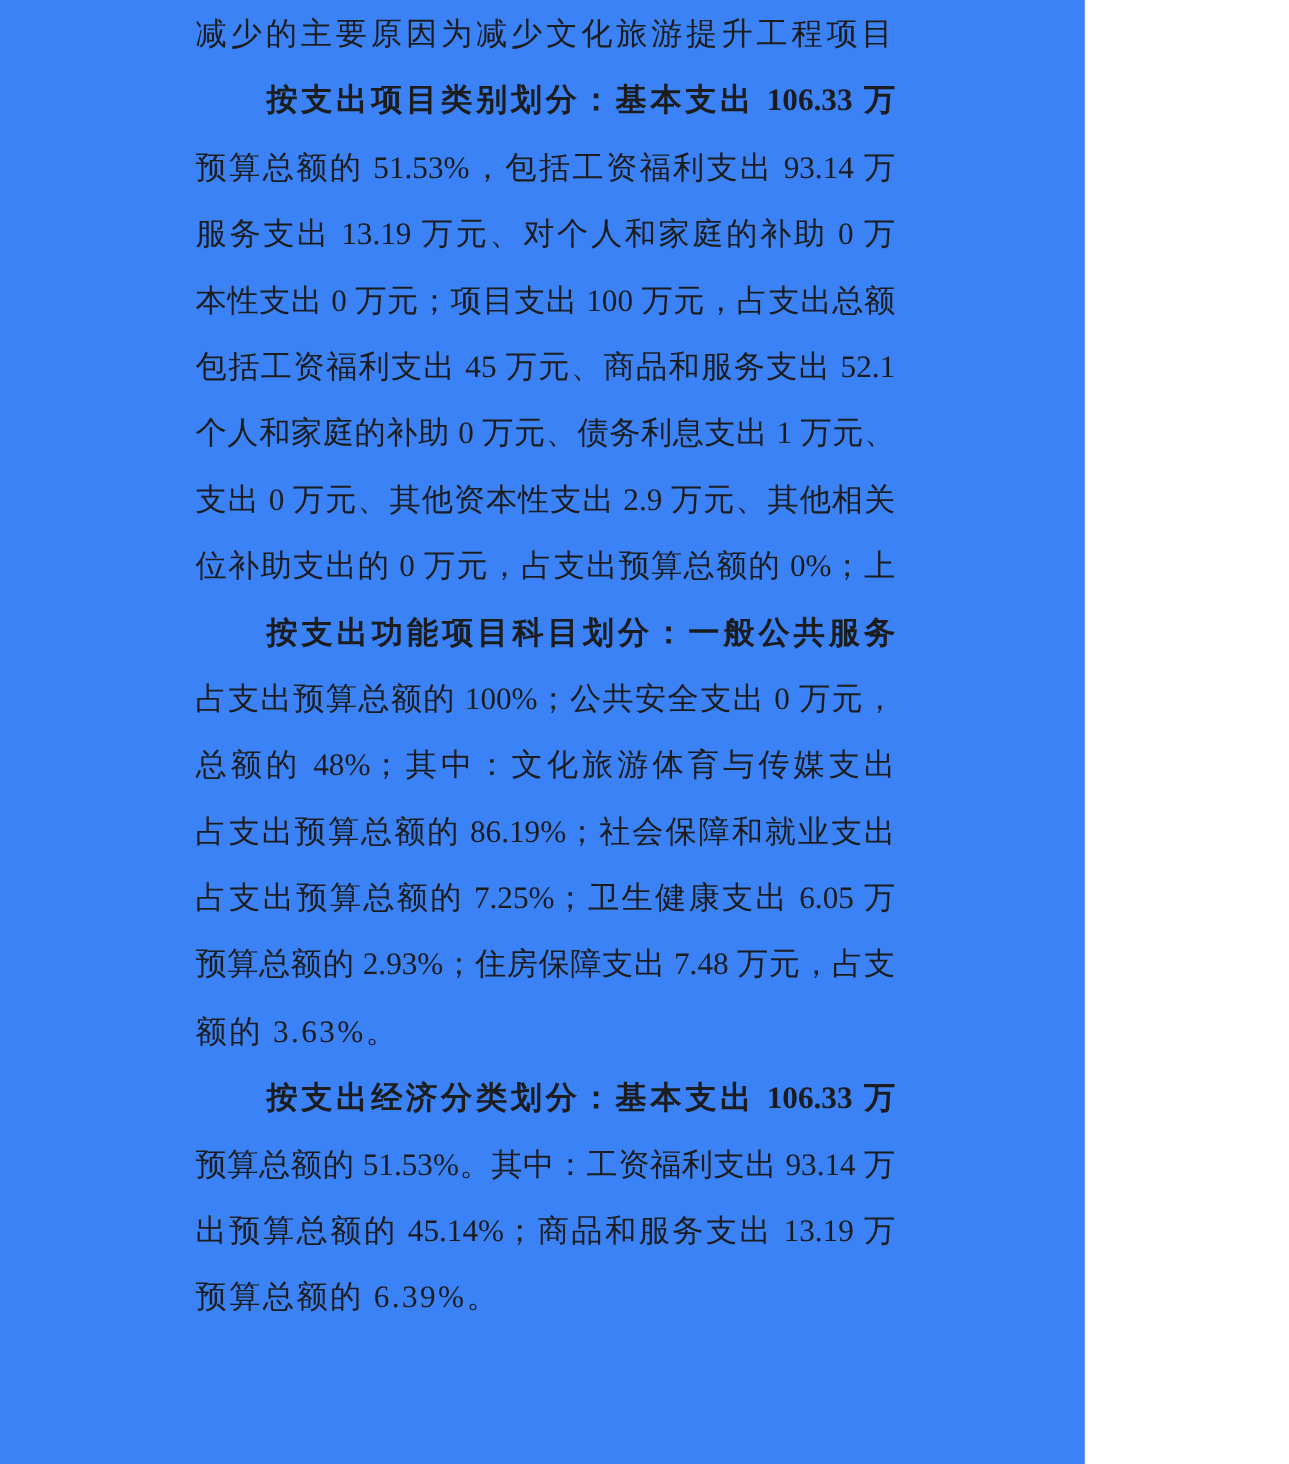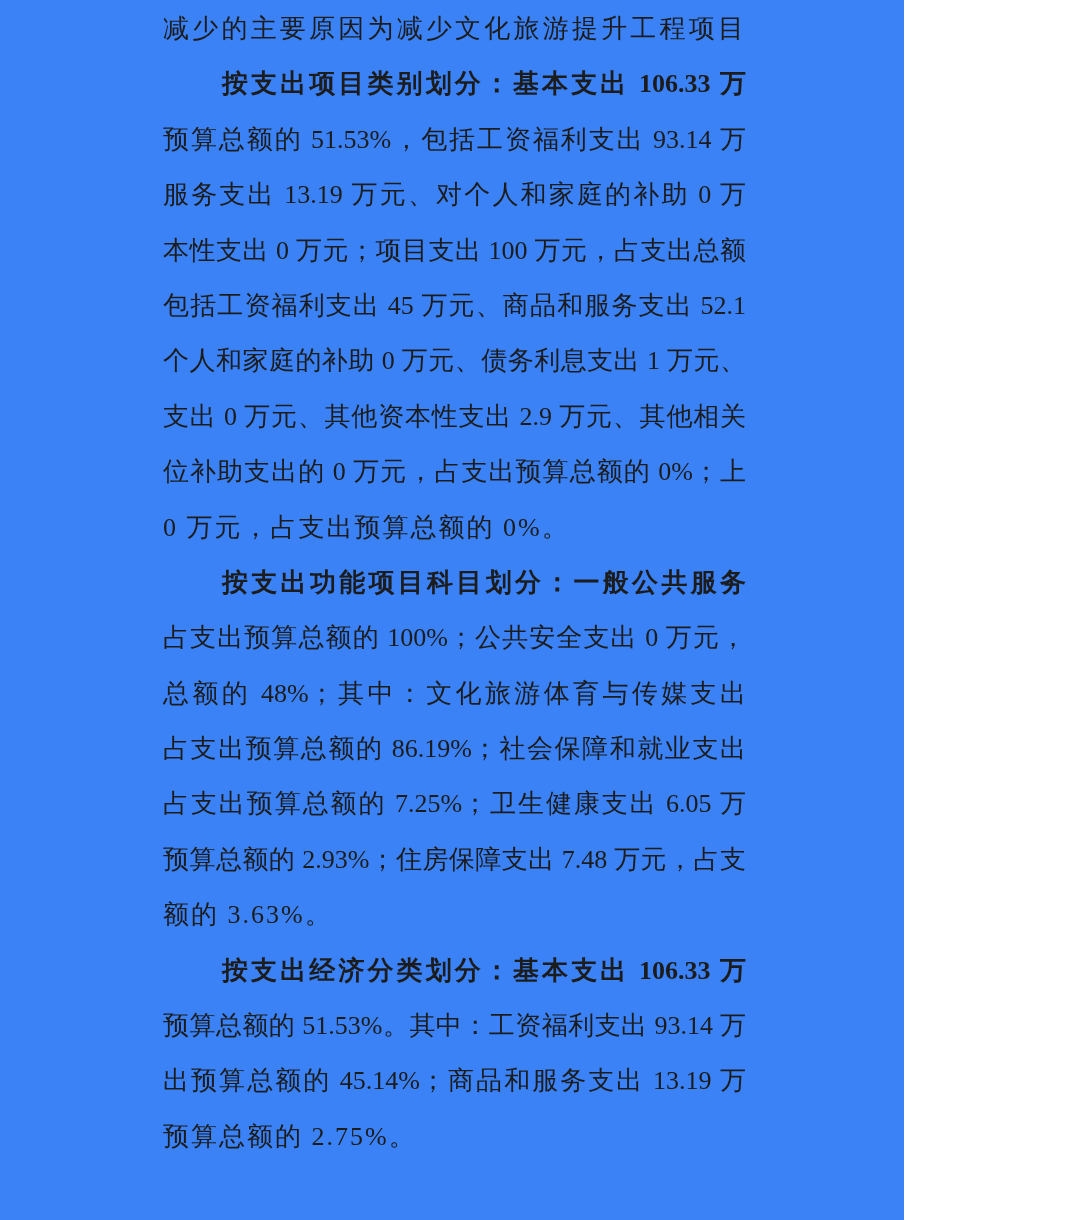--- a/index.html
+++ b/index.html
@@ -55,31 +55,30 @@
       </div>
       <div class="paragraph">
         <div class="para-line indent">按支出项目类别划分：基本支出 106.33 万元，占支出</div>
         <div class="para-line">预算总额的 51.53%，包括工资福利支出 93.14 万元、商品和</div>
         <div class="para-line">服务支出 13.19 万元、对个人和家庭的补助 0 万元、其他资</div>
         <div class="para-line">本性支出 0 万元；项目支出 100 万元，占支出总额的 48.47%，</div>
         <div class="para-line">包括工资福利支出 45 万元、商品和服务支出 52.1 万元、对</div>
         <div class="para-line">个人和家庭的补助 0 万元、债务利息支出 1 万元、基本建设</div>
         <div class="para-line">支出 0 万元、其他资本性支出 2.9 万元、其他相关支出 0 万</div>
         <div class="para-line">位补助支出的 0 万元，占支出预算总额的 0%；上缴上级支出</div>
-        <div class="para-line last">0 万元，占支出预算总额的 0%。</div>
       </div>
       <div class="paragraph">
         <div class="para-line indent">按支出功能项目科目划分：一般公共服务 206.33 万元，</div>
         <div class="para-line">占支出预算总额的 100%；公共安全支出 0 万元，占支出预算</div>
         <div class="para-line">总额的 48%；其中：文化旅游体育与传媒支出 177.84 万元，</div>
         <div class="para-line">占支出预算总额的 86.19%；社会保障和就业支出 14.96 万元，</div>
         <div class="para-line">占支出预算总额的 7.25%；卫生健康支出 6.05 万元，占支出</div>
         <div class="para-line">预算总额的 2.93%；住房保障支出 7.48 万元，占支出预算总</div>
         <div class="para-line last">额的 3.63%。</div>
       </div>
       <div class="paragraph">
         <div class="para-line indent">按支出经济分类划分：基本支出 106.33 万元，占支出</div>
         <div class="para-line">预算总额的 51.53%。其中：工资福利支出 93.14 万元，占支</div>
         <div class="para-line">出预算总额的 45.14%；商品和服务支出 13.19 万元，占支出</div>
-        <div class="para-line last">预算总额的 2.75%。</div>
+        <div class="para-line last">预算总额的 6.39%。</div>
       </div>
     </div>
 </div>
 
 </body></html>

